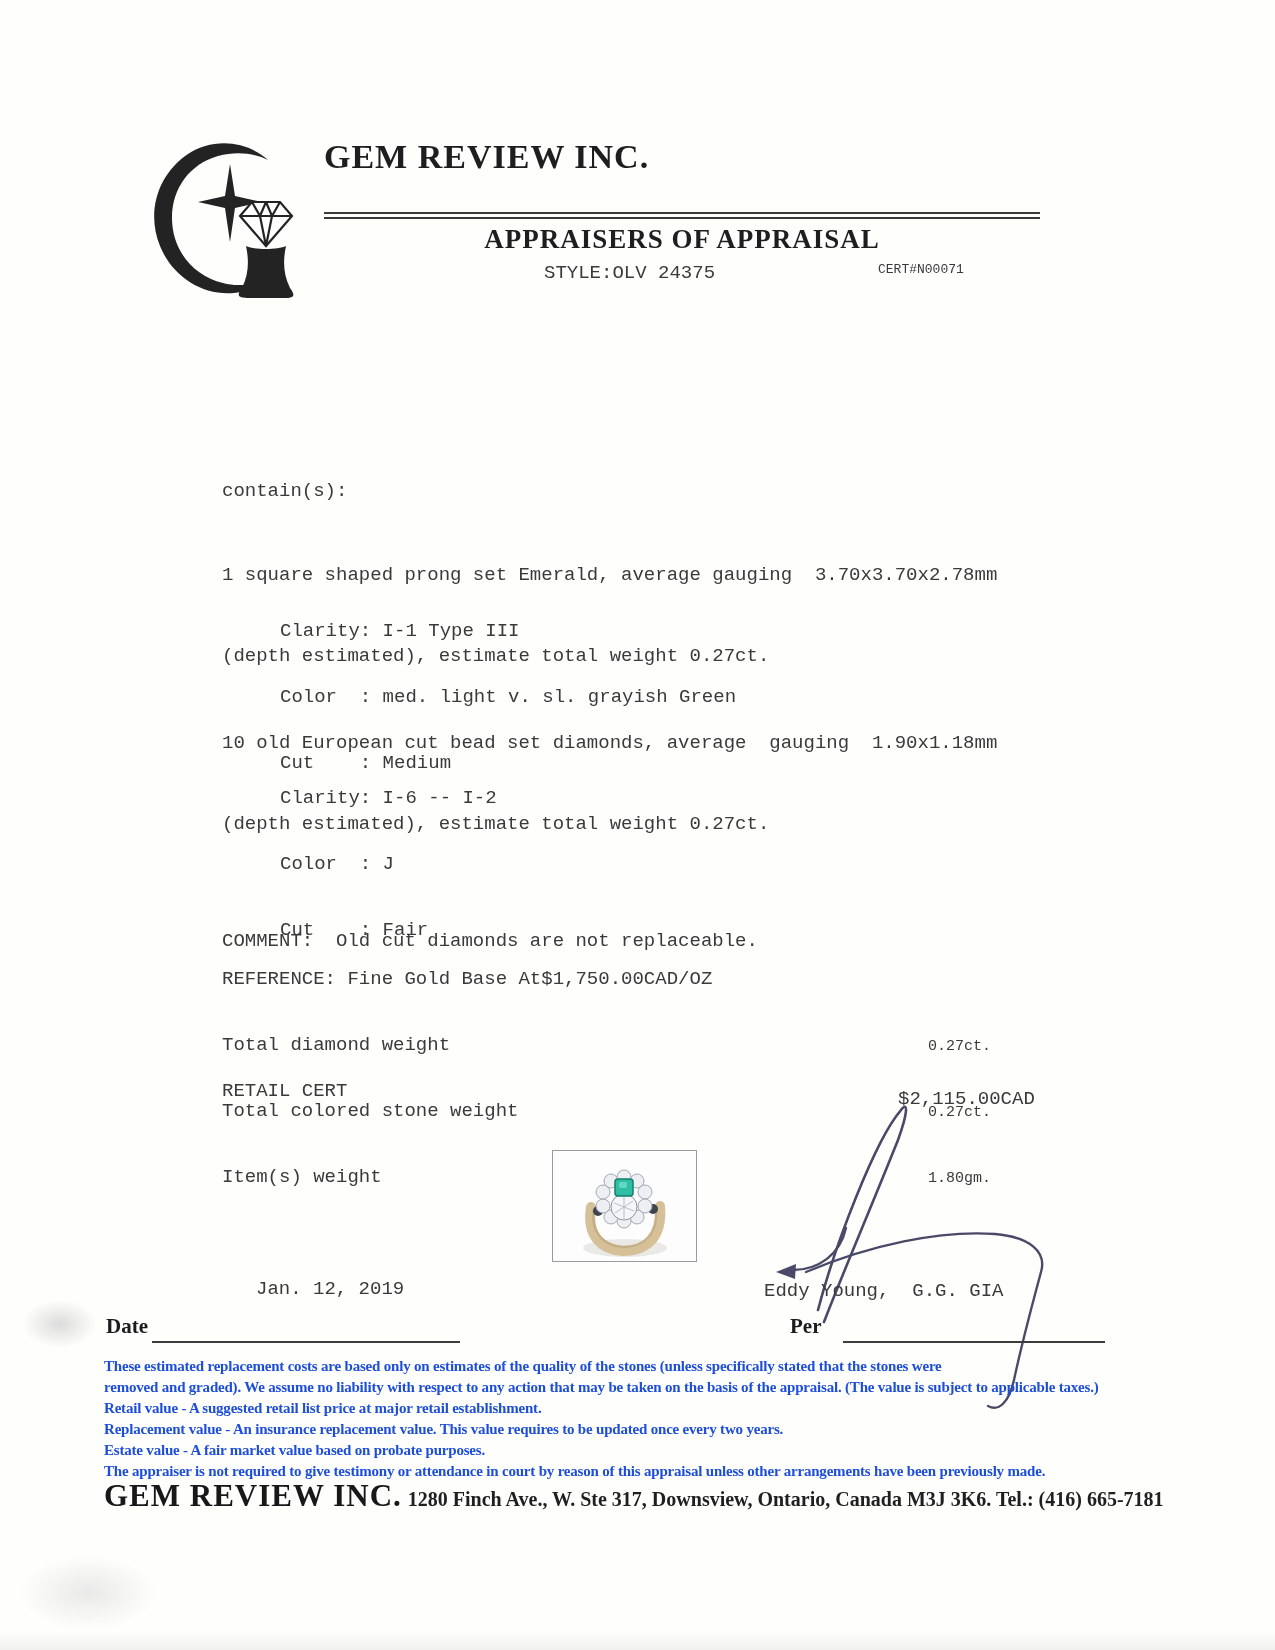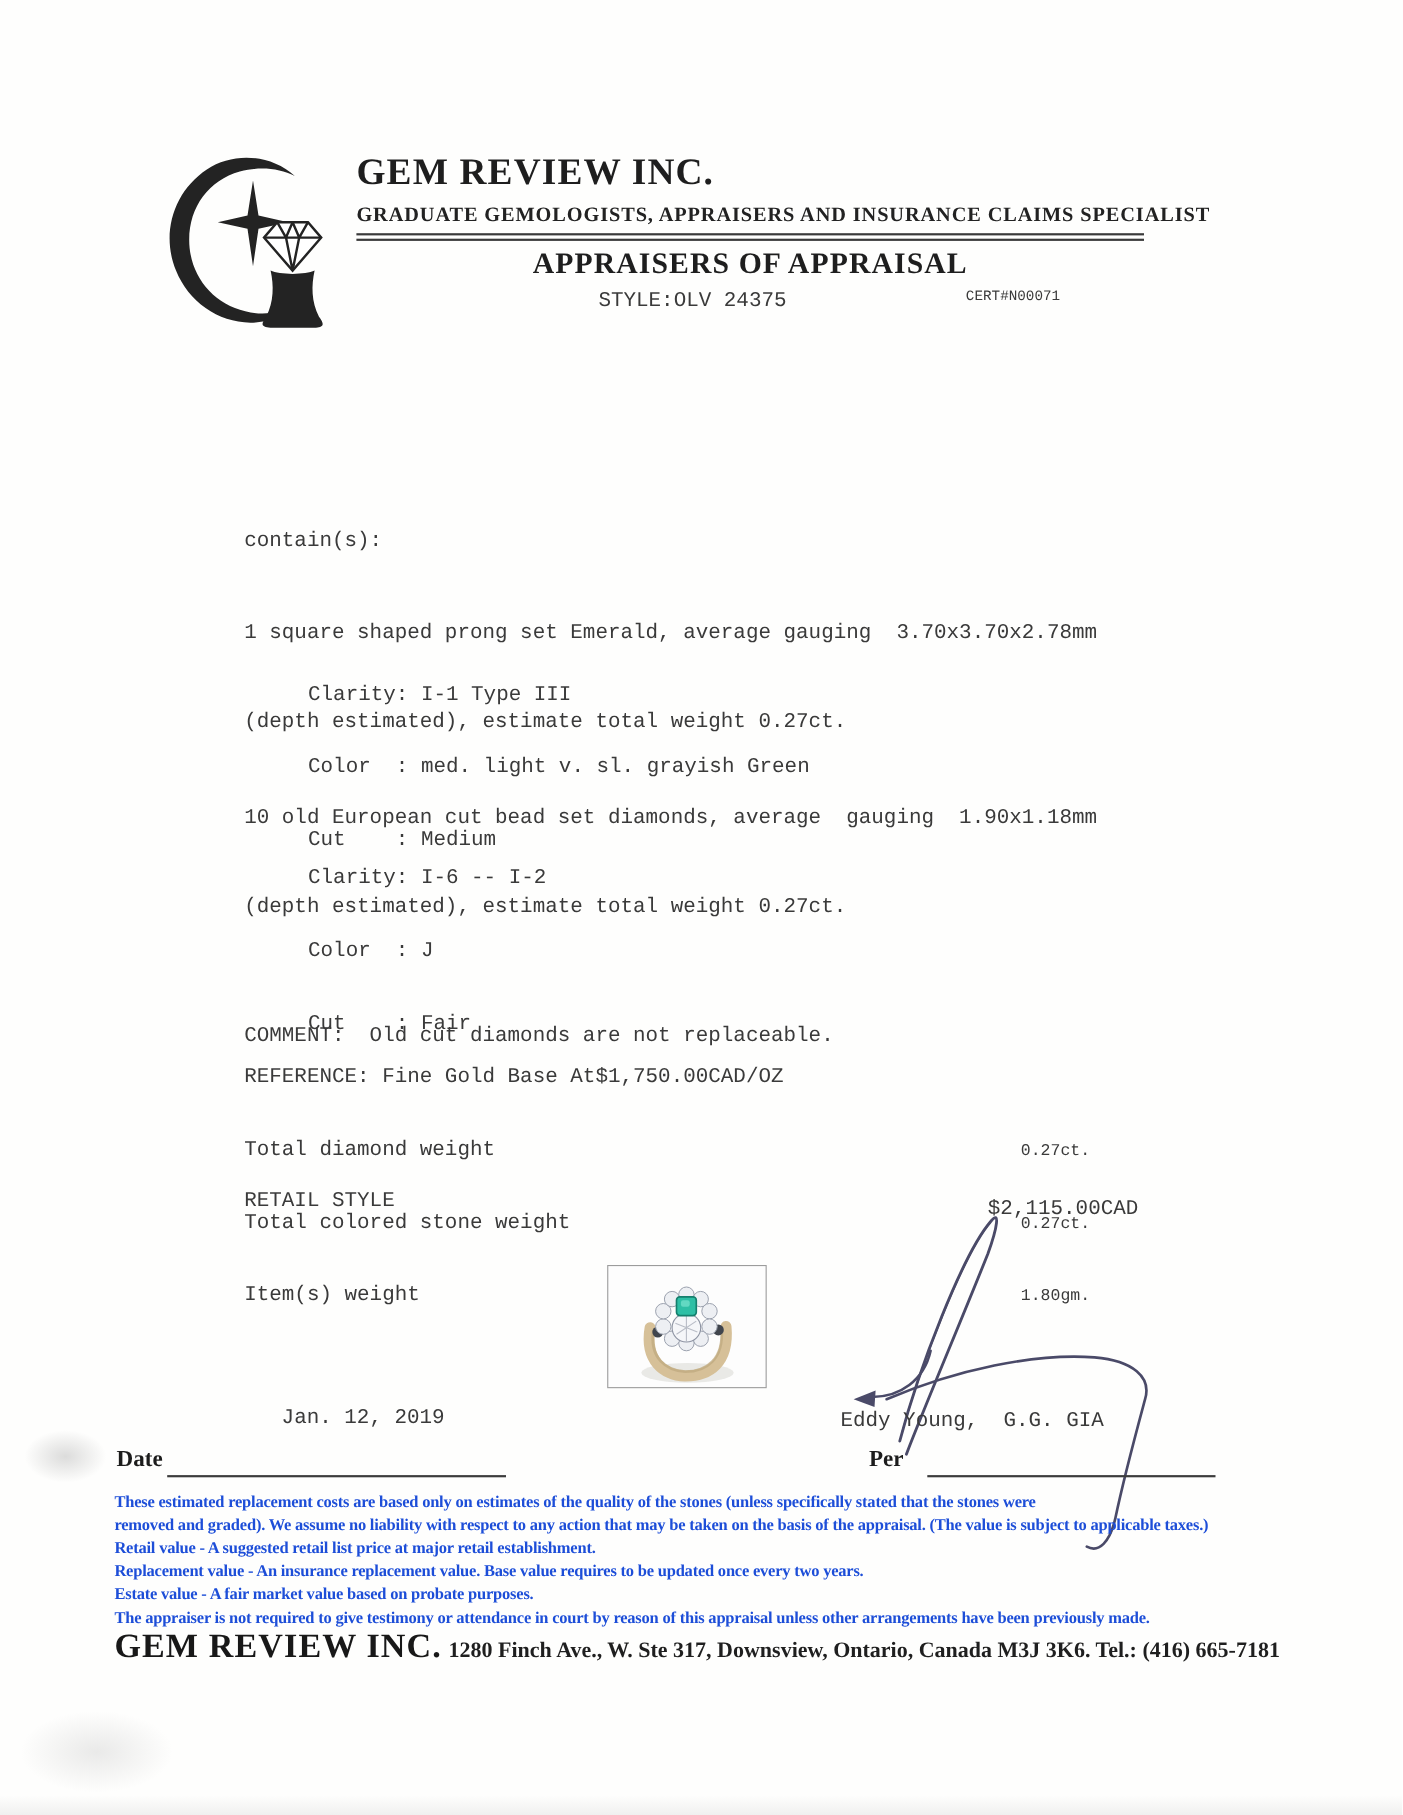--- a/index.html
+++ b/index.html
@@ -103,21 +103,20 @@
 
     <g stroke="#232323" stroke-width="2.2" fill="#ffffff">
       <path d="M90,78 L102,64 L130,64 L142,78 L116,108 Z"></path>
       <path d="M90,78 L142,78 M102,64 L110,78 M130,64 L122,78 M110,78 L116,108 M122,78 L116,108 M102,64 L110,78 M116,64 L110,78 M116,64 L122,78"></path>
     </g>
 
     <path fill="#232323" d="M96,108 C104,112 128,112 136,108 C133,122 133,136 140,150 C146,158 144,160 134,160 L100,160 C88,160 86,158 92,150 C99,136 99,122 96,108 Z"></path>
   </svg>
 
   <div class="company-name">GEM REVIEW INC.</div>
-  <div class="tagline">GRADUATE GEMOLOGISTS, APPRAISERS AND INSURANCE CLAIMS SPECIALIST</div>
   <div class="double-rule"></div>
   <div class="cert-title">APPRAISERS OF APPRAISAL</div>
   <div class="mono style-no">STYLE:OLV 24375</div>
   <div class="mono cert-no">CERT#N00071</div>
 
   <div class="mono block intro">
     <div>contain(s):</div>
   </div>
 
   <div class="mono block item1">
@@ -147,21 +146,21 @@
     <div>Total diamond weight</div>
     <div>Total colored stone weight</div>
     <div>Item(s) weight</div>
   </div>
   <div class="mono weights-values" style="position:absolute;">
     <div>0.27ct.</div>
     <div>0.27ct.</div>
     <div>1.80gm.</div>
   </div>
 
-  <div class="mono block retail-label">RETAIL STYLE</div>
+  <div class="mono block retail-label">RETAIL CERT</div>
   <div class="mono block retail-value">$2,115.00CAD</div>
 
   <div class="ring-photo">
     <svg width="143" height="110" viewBox="0 0 143 110" aria-hidden="true">
       <ellipse cx="72" cy="97" rx="42" ry="9" fill="#d8d8d4" opacity="0.55"></ellipse>
       <path d="M38 56 C33 86 50 99 70 100 C92 100 110 88 107 55" stroke="#d6c098" stroke-width="10" fill="none" stroke-linecap="round"></path>
       <path d="M41 58 C37 84 53 95 70 96 C89 96 105 85 103 57" stroke="#bda87e" stroke-width="2.5" fill="none" opacity="0.7"></path>
 
       <circle cx="45" cy="60" r="5" fill="#40454d"></circle>
       <circle cx="100" cy="58" r="5" fill="#40454d"></circle>
@@ -201,21 +200,21 @@
   <div class="mono appraiser">Eddy Young,  G.G. GIA</div>
   <div class="date-label">Date</div>
   <div class="per-label">Per</div>
   <div class="date-line"></div>
   <div class="per-line"></div>
 
   <div class="disclaimer">
     <div>These estimated replacement costs are based only on estimates of the  quality of the stones (unless specifically stated that the stones were</div>
     <div>removed and graded). We assume no liability with respect to any action that may be taken on the basis of the appraisal. (The value is subject to applicable taxes.)</div>
     <div>Retail value - A suggested retail list price at major retail establishment.</div>
-    <div>Replacement value - An insurance replacement value. Base value requires to be updated once every two years.</div>
+    <div>Replacement value - An insurance replacement value. This value requires to be updated once every two years.</div>
     <div>Estate value - A fair market value based on probate purposes.</div>
     <div>The appraiser is not required to give testimony or attendance in court by reason of this appraisal unless other arrangements have been previously made.</div>
   </div>
 
   <div class="footer">
     <span class="co">GEM REVIEW INC.</span><span class="addr">1280 Finch Ave., W. Ste 317, Downsview, Ontario, Canada M3J 3K6.  Tel.: (416) 665-7181</span>
   </div>
 
   <div class="smudge1"></div>
   <div class="smudge2"></div>

